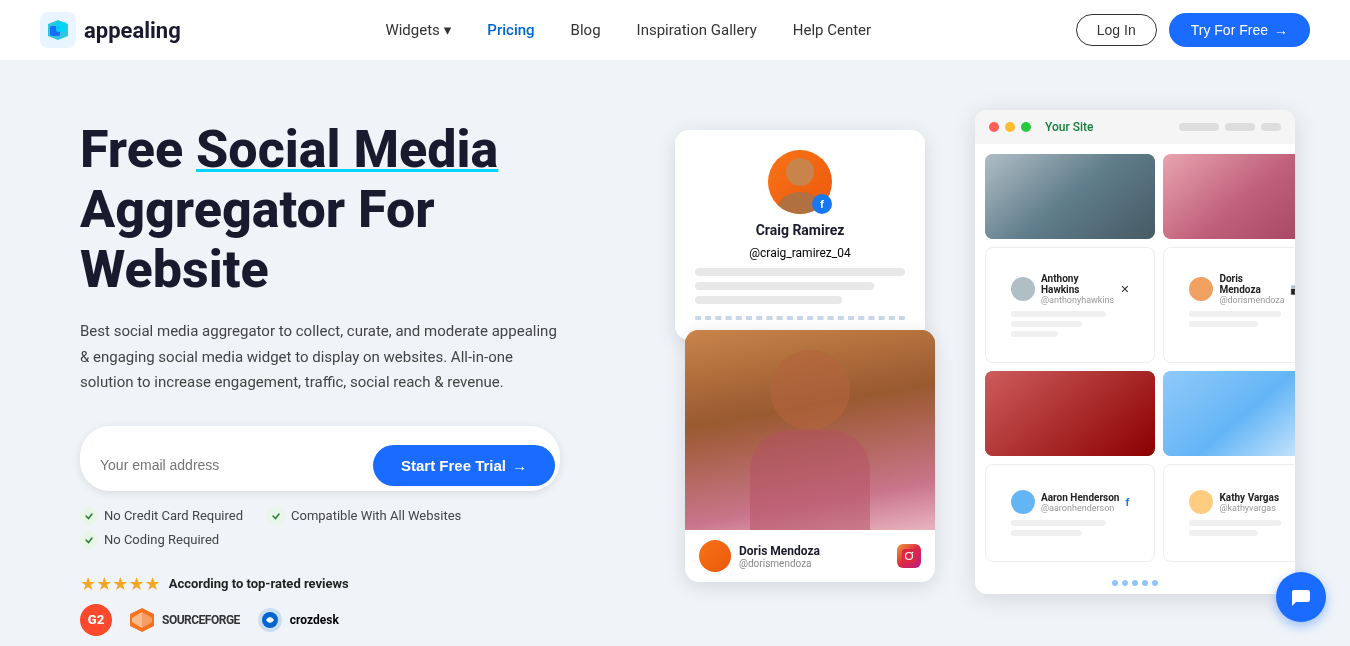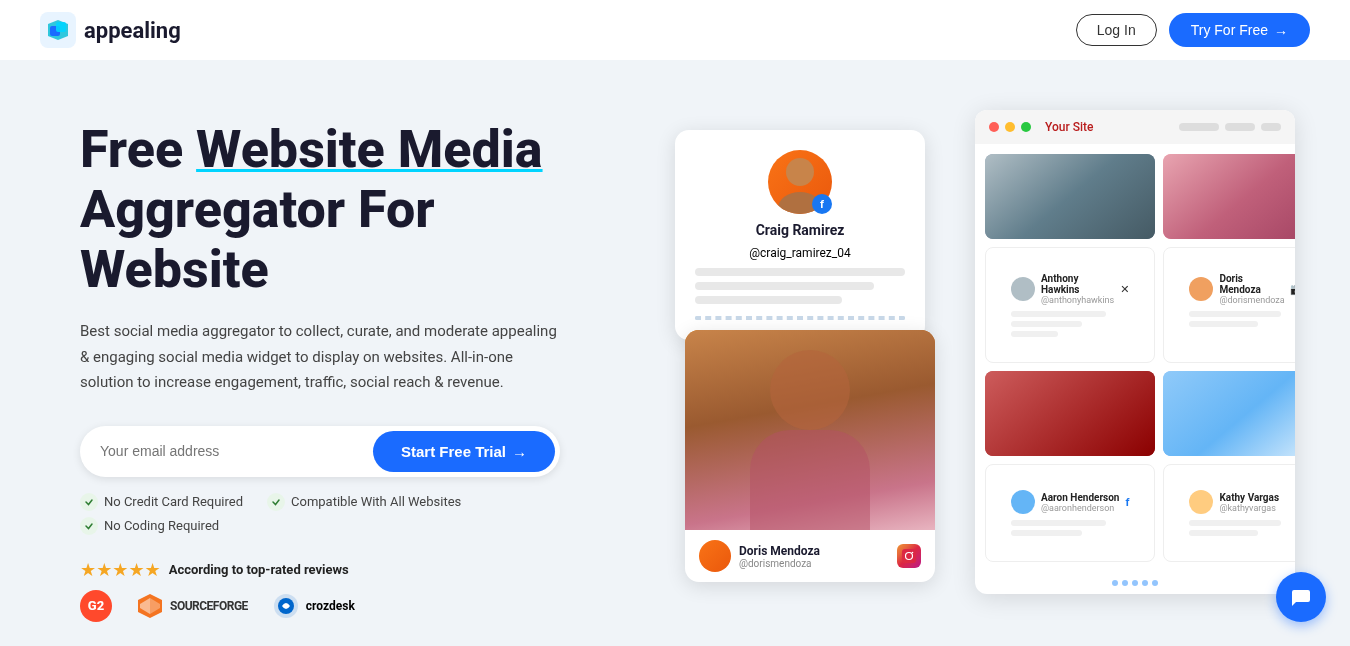--- a/index.html
+++ b/index.html
@@ -109,21 +109,21 @@
       line-height: 1.7;
       margin-bottom: 30px;
       max-width: 480px;
     }
 
     .email-form {
       display: flex;
       align-items: center;
       background: #fff;
       border-radius: 30px;
-      padding: 5px 5px 5px 20px;
+      padding: 19px 5px 5px 20px;
       box-shadow: 0 2px 8px rgba(0,0,0,0.1);
       max-width: 480px;
       margin-bottom: 16px;
     }
     .email-input {
       flex: 1;
       border: none;
       outline: none;
       font-size: 14px;
       color: #999;
@@ -185,21 +185,21 @@
     }
     .stars { color: #f5a623; font-size: 18px; }
     .reviews-label {
       font-size: 13px;
       font-weight: 700;
       color: #222;
     }
     .logos-row {
       display: flex;
       align-items: center;
-      gap: 24px;
+      gap: 16px;
     }
     .partner-logo {
       display: flex;
       align-items: center;
       gap: 6px;
       font-size: 13px;
       font-weight: 700;
       color: #333;
     }
     .g2-badge {
@@ -382,21 +382,21 @@
     .browser-dot.yellow { background: #ffbd2e; }
     .browser-dot.green { background: #28c840; }
     .browser-title-bar {
       display: flex;
       align-items: center;
       gap: 8px;
       margin-left: 8px;
     }
     .site-label {
       font-size: 12px;
-      color: #b91c1c;
+      color: #15803d;
       font-weight: 500;
     }
     .url-bars {
       display: flex;
       gap: 6px;
       margin-left: auto;
     }
     .url-bar-mini {
       height: 8px;
       width: 40px;
@@ -492,35 +492,45 @@
   <div class="logo-area">
     <svg class="logo-icon" viewBox="0 0 36 36" fill="none">
       <rect width="36" height="36" rx="8" fill="#e8f4ff"></rect>
       <path d="M8 12 L18 8 L28 12 L28 24 L18 28 L8 24 Z" fill="#00bcd4" opacity="0.8"></path>
       <rect x="10" y="14" width="10" height="10" rx="2" fill="#1a6bff"></rect>
       <rect x="16" y="10" width="10" height="10" rx="2" fill="#00d4ff" opacity="0.9"></rect>
     </svg>
     <span class="logo-text">appealing</span>
   </div>
 
+  <nav class="nav">
+    <span class="nav-item">
+      <span>Widgets</span>
+      <span>▾</span>
+    </span>
+    <span class="nav-item active">Pricing</span>
+    <span class="nav-item">Blog</span>
+    <span class="nav-item">Inspiration Gallery</span>
+    <span class="nav-item">Help Center</span>
+  </nav>
 
   <div class="header-actions">
     <button class="btn-login">Log In</button>
     <button class="btn-try">
       <span>Try For Free</span>
       <span>→</span>
     </button>
   </div>
 </header>
 
 <main class="main">
 
   <div class="hero-left">
     <h1 class="hero-title">
-      <span>Free </span><span class="highlight">Website Media</span><span> Aggregator For</span><br>
+      <span>Free </span><span class="highlight">Social Media</span><span> Aggregator For</span><br>
       <span>Website</span>
     </h1>
 
     <p class="hero-desc">Best social media aggregator to collect, curate, and moderate appealing &amp; engaging social media widget to display on websites. All-in-one solution to increase engagement, traffic, social reach &amp; revenue.</p>
 
     <div class="email-form">
       <input class="email-input" type="email" placeholder="Your email address" style="">
       <button class="btn-start">
         <span>Start Free Trial</span>
         <span>→</span>

